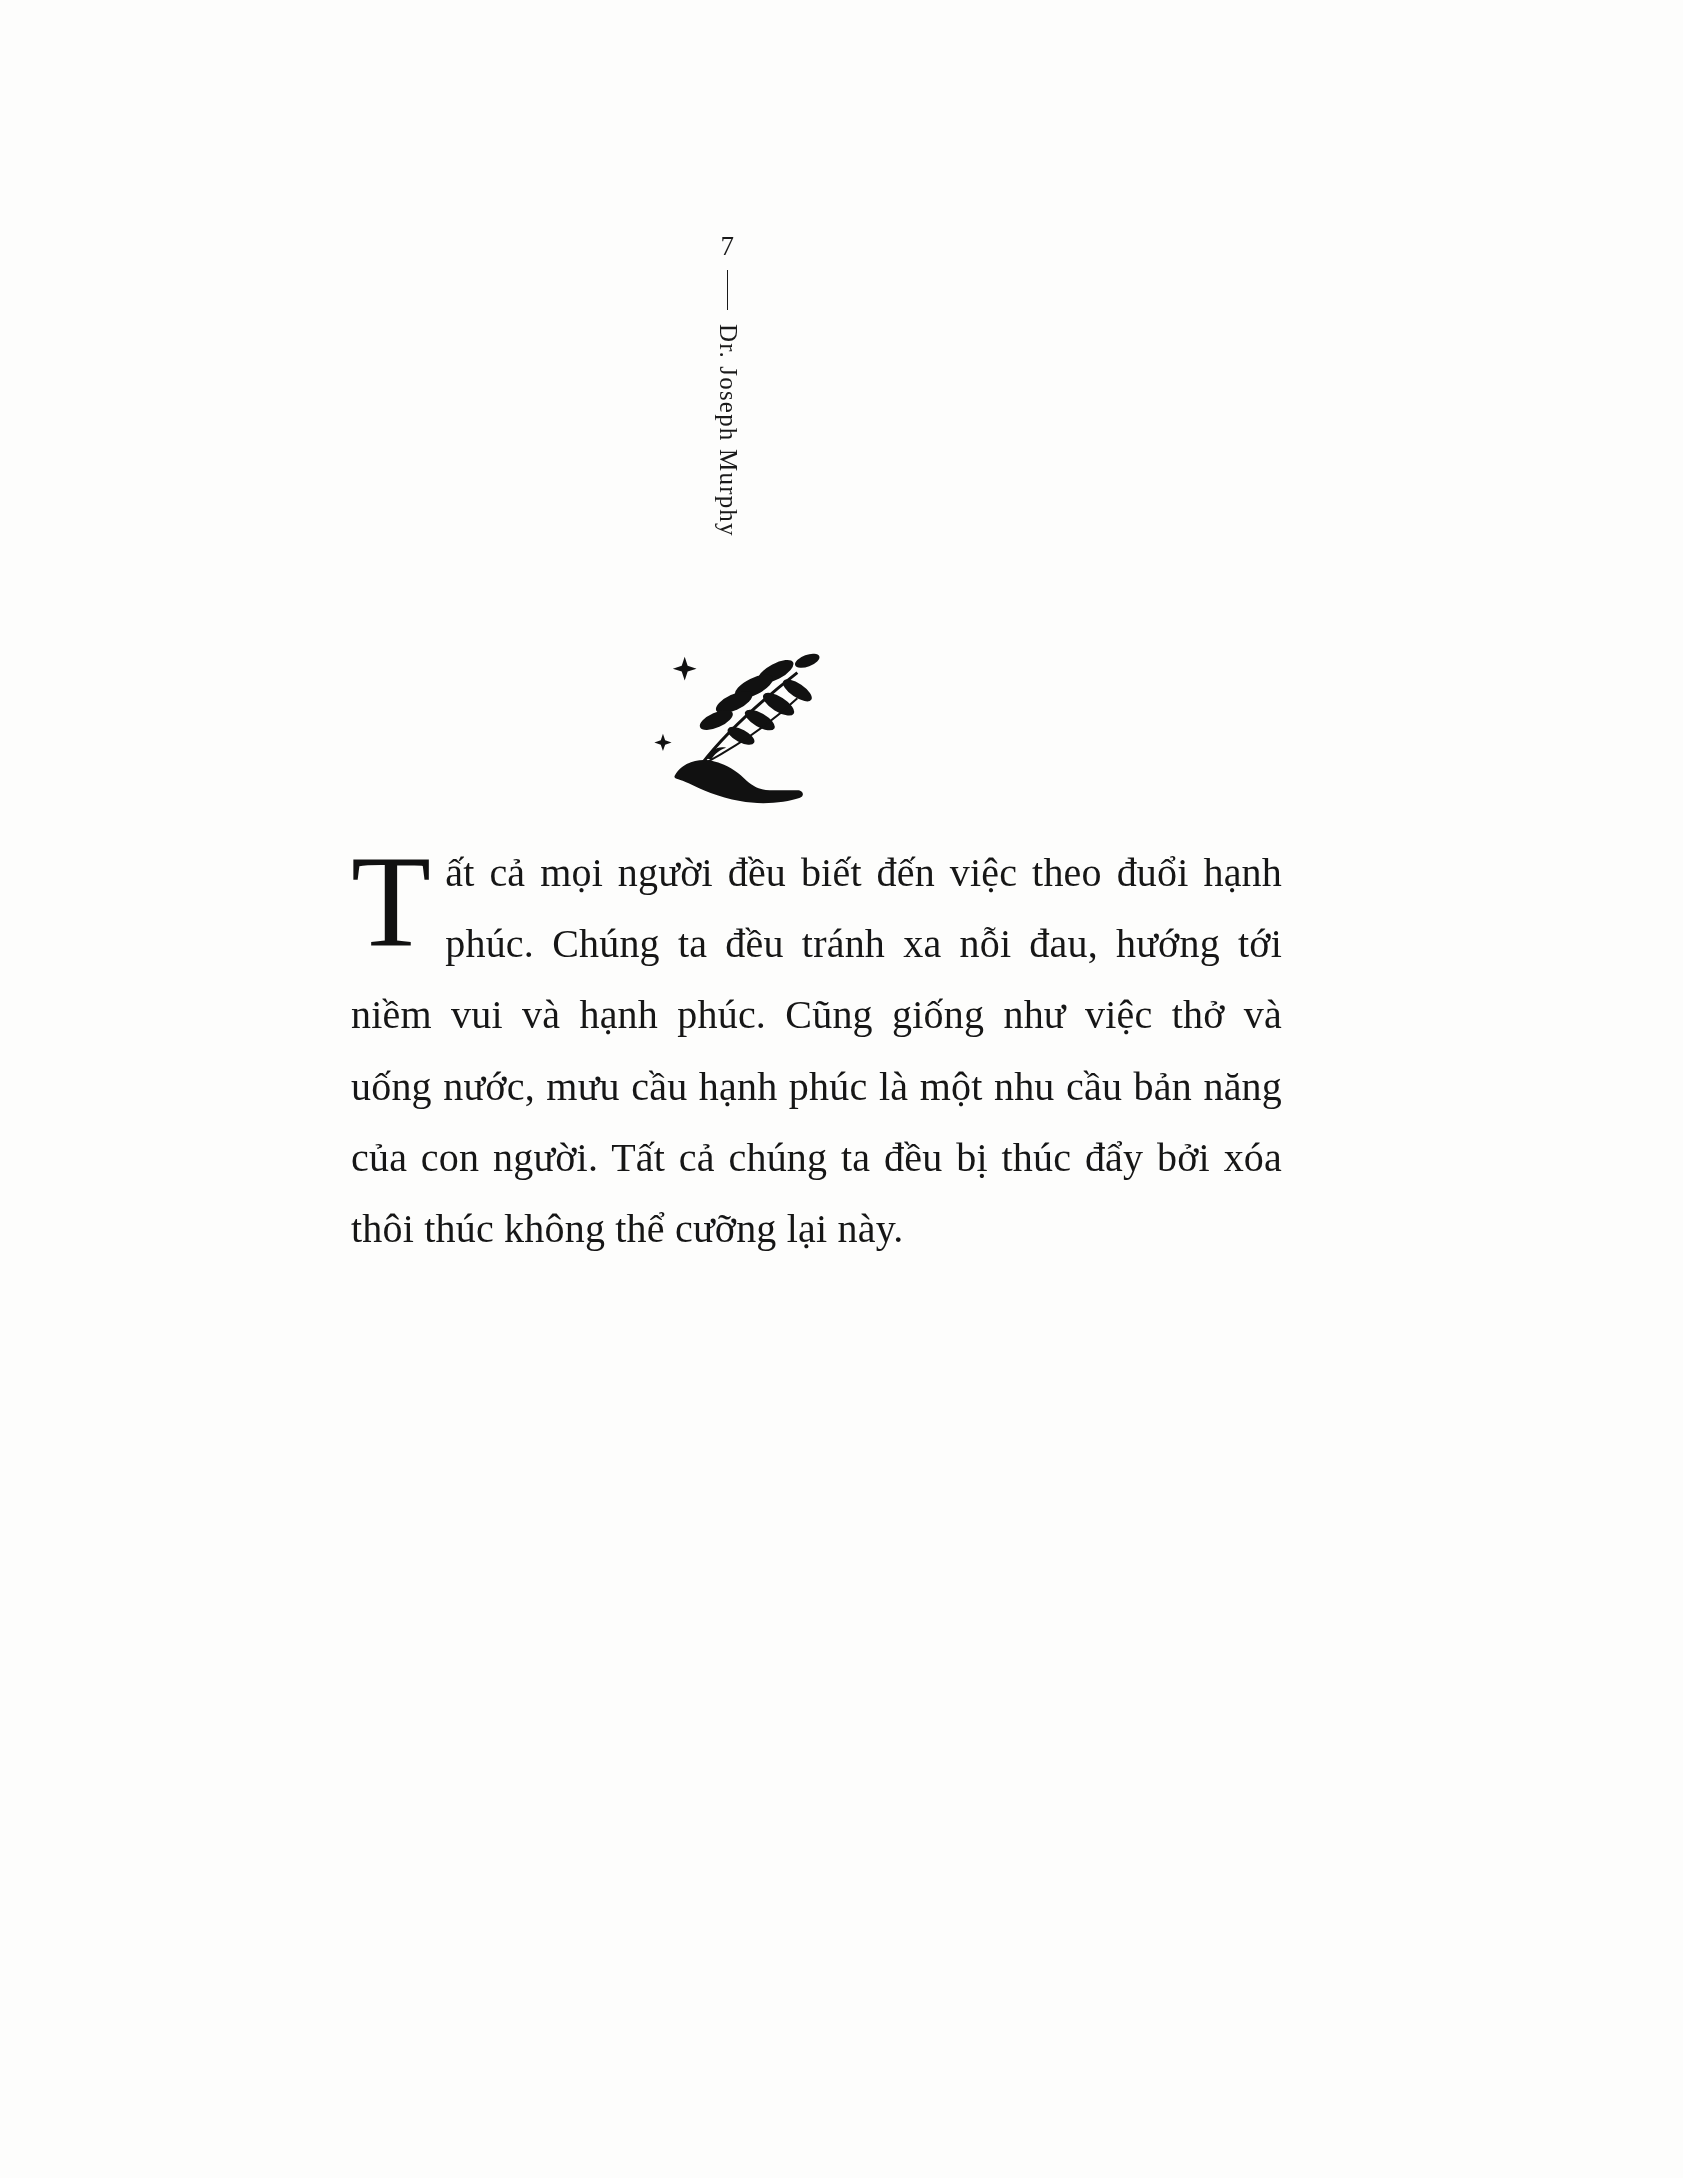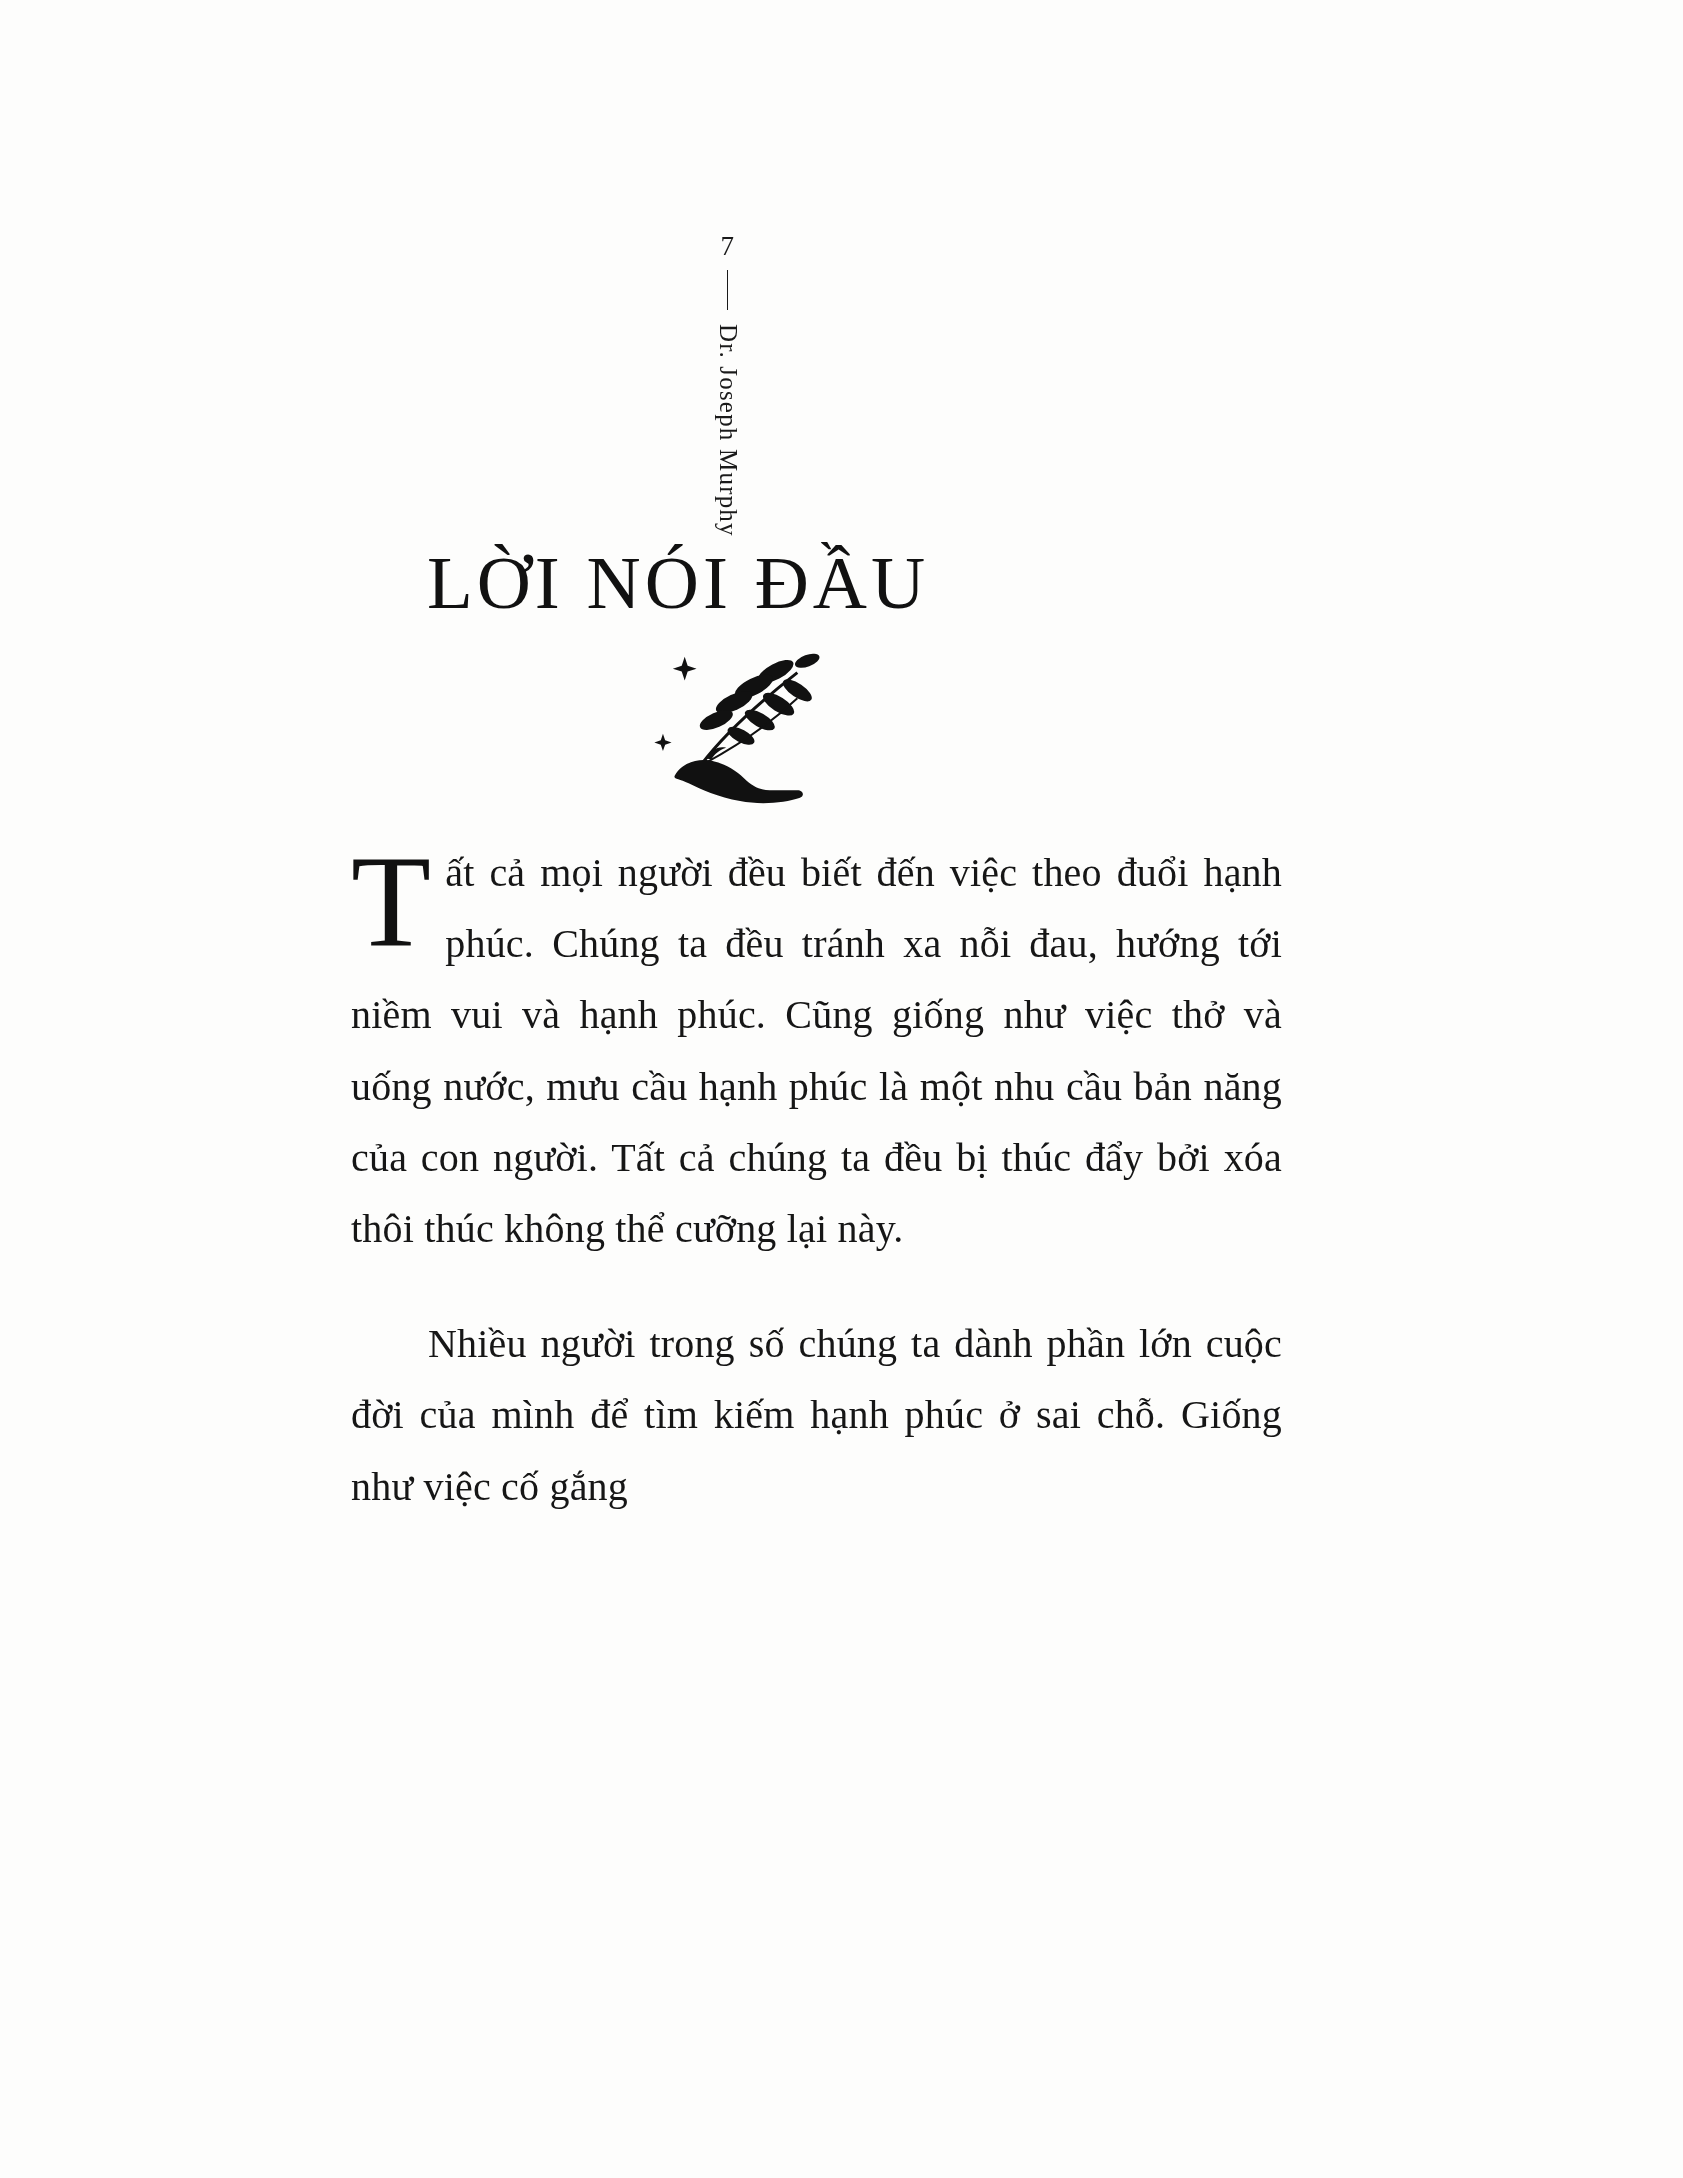--- a/index.html
+++ b/index.html
@@ -148,21 +148,19 @@
         <g stroke="none">
           <path d="M26 138 C34 124, 52 120, 66 124 C78 127, 88 133, 96 141
                    C104 149, 112 153, 122 153 L150 153 C156 153, 158 159, 152 161
                    C138 166, 112 168, 92 164 C70 160, 52 152, 40 146 C30 141, 24 142, 26 138 Z"></path>
           <path d="M58 121 C62 112, 70 108, 78 110 C72 112, 66 116, 63 122 Z"></path>
         </g>
       </g>
     </svg>
   </div>
 
-  <h1 class="chapter-title">LỜI NÓI ĐẦU</h1>
 
   <div class="text-column">
     <p class="para dropcap-wrap"><span class="dropcap">T</span><span>ất cả mọi người đều biết đến việc theo đuổi hạnh phúc. Chúng ta đều tránh xa nỗi đau, hướng tới niềm vui và hạnh phúc. Cũng giống như việc thở và uống nước, mưu cầu hạnh phúc là một nhu cầu bản năng của con người. Tất cả chúng ta đều bị thúc đẩy bởi xóa thôi thúc không thể cưỡng lại này.</span></p>
-    <p class="para indent">Nhiều người trong số chúng ta dành phần lớn cuộc đời của mình để tìm kiếm hạnh phúc ở sai chỗ. Giống như việc cố gắng</p>
   </div>
 
 </div>
 
 
 </body></html>

